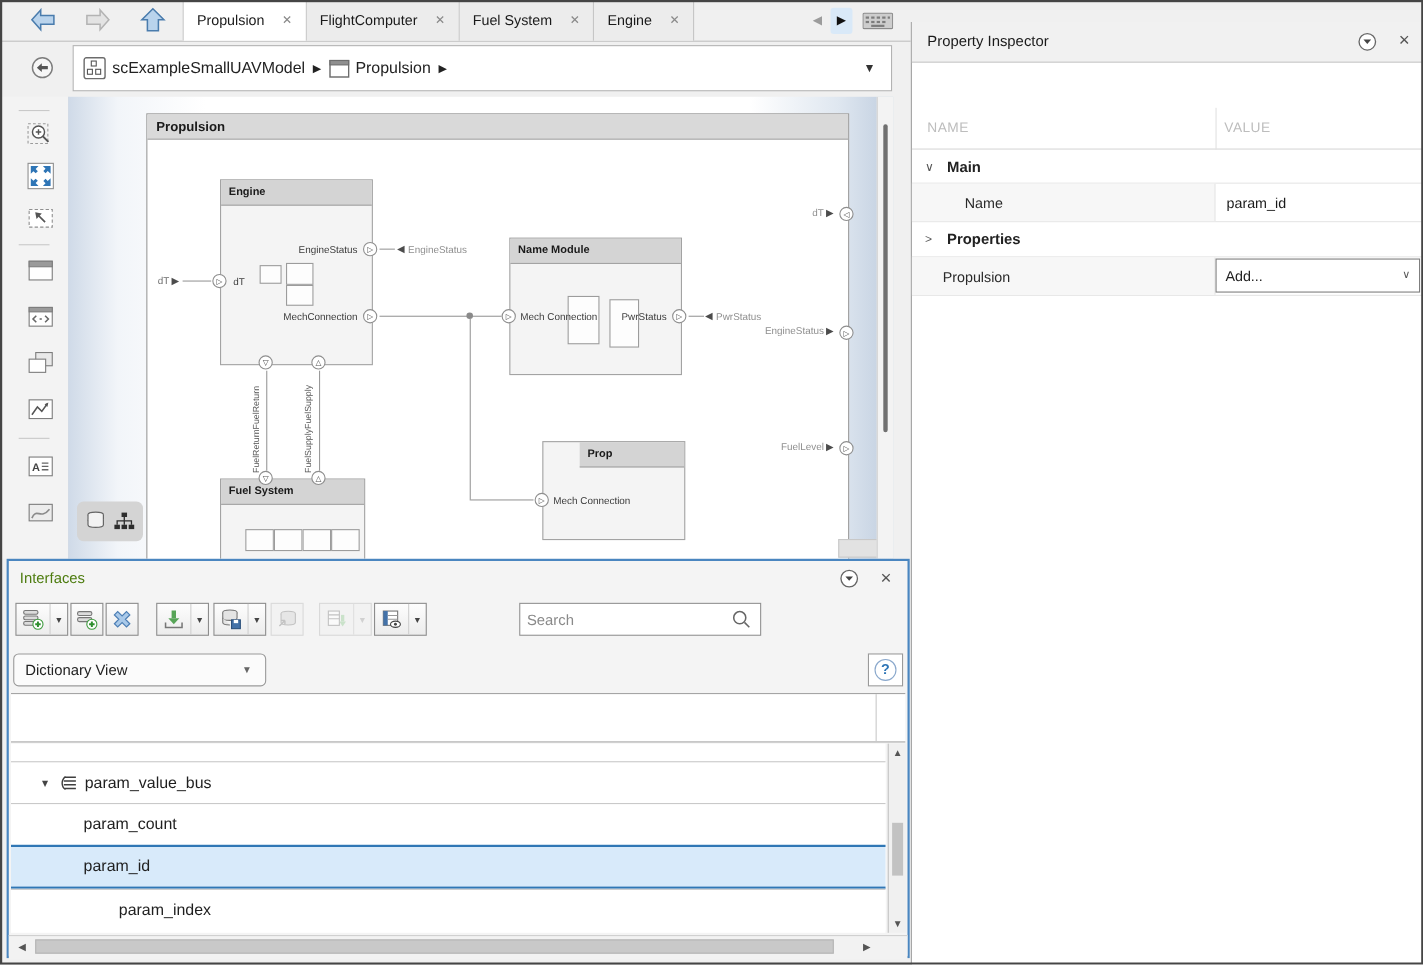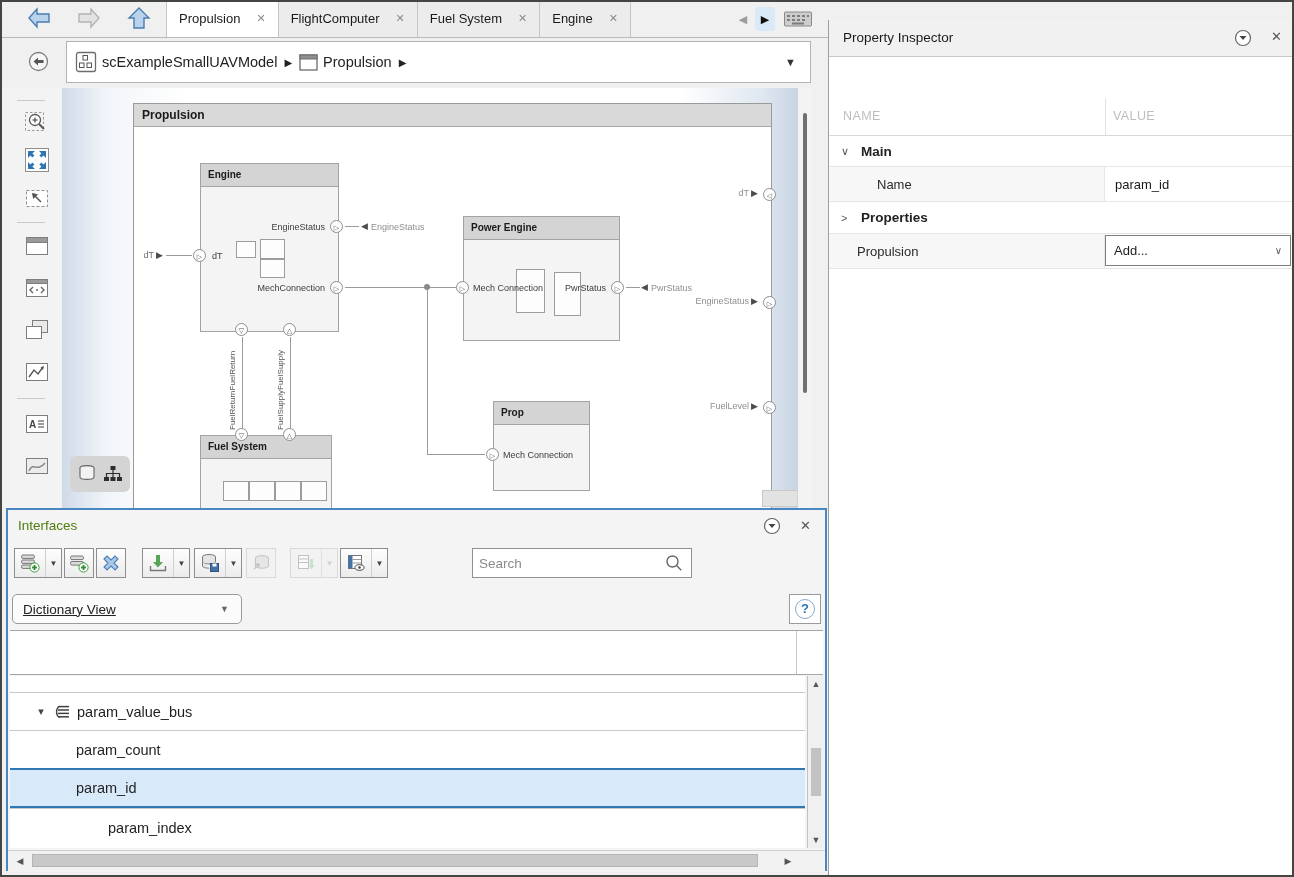--- a/index.html
+++ b/index.html
@@ -65,21 +65,21 @@
   .tbtn.dis{border-color:#c4c4c4;background:#f1f1f1;opacity:.55;}
   .dd{width:15px;height:100%;display:flex;align-items:center;justify-content:center;font-size:8px;color:#444;border-left:1px solid #d0d0d0;}
   .icobox{width:30px;display:flex;align-items:center;justify-content:center;}
   .search{position:absolute;left:464px;top:38px;width:220px;height:30px;background:#fff;border:1px solid #919191;
           box-sizing:border-box;display:flex;align-items:center;}
   .search input{flex:1;border:0;outline:0;font-size:13.5px;padding:0 6px;color:#333;background:transparent;
                 font-family:"Liberation Sans","DejaVu Sans",sans-serif;}
   .search input::placeholder{color:#8a8a8a;}
   .combo{position:absolute;left:4px;top:84px;width:230px;height:30px;border:1px solid #9a9a9a;border-radius:5px;
          background:#fbfbfb;display:flex;align-items:center;box-sizing:border-box;font-size:13.5px;padding-left:10px;}
-  .combo .cv{flex:1;text-decoration:underline;}
+  .combo .cv{flex:1;}
   .combo .ca{font-size:9px;color:#666;padding-right:12px;}
   .helpbtn{position:absolute;right:4px;top:84px;width:32px;height:30px;border:1px solid #9a9a9a;background:#fff;
            box-sizing:border-box;display:flex;align-items:center;justify-content:center;}
   .colhead{position:absolute;left:2px;top:120px;width:813px;height:45px;background:#fff;border-top:1px solid #a5a5a5;
            border-bottom:1px solid #a5a5a5;box-sizing:border-box;}
   .colhead .vl{position:absolute;right:26px;top:0;width:1px;height:100%;background:#c9c9c9;}
   .tree{position:absolute;left:2px;top:166px;width:795px;height:172px;background:#fff;}
   .trow{position:absolute;left:0;width:100%;height:38px;border-top:1px solid #c9c9c9;box-sizing:border-box;
         display:flex;align-items:center;font-size:14.5px;color:#1f1f1f;background:#fff;}
   .trow.sel{background:#d8eafa;border-top:2px solid #3077b5;border-bottom:2px solid #3077b5;height:40px;}
@@ -299,30 +299,30 @@
     </div>
     <div class="plab" style="left:150px;top:163px;">dT</div>
     <div class="plab" style="left:178px;top:134px;width:85px;text-align:right;">EngineStatus</div>
     <div class="plab" style="left:168px;top:195px;width:95px;text-align:right;">MechConnection</div>
     <div class="xlab" style="left:76px;top:162px;width:16px;text-align:right;color:#6e6e6e;">dT</div>
     <div class="sarw" style="left:94px;top:163px;">▶</div>
     <div class="sarw" style="left:299px;top:134px;">◀</div>
     <div class="xlab" style="left:309px;top:134px;">EngineStatus</div>
 
     <div class="blk" style="left:401px;top:128px;width:155px;height:123px;">
-      <div class="hd">Power Engine</div>
+      <div class="hd">Name Module</div>
       <div class="mini" style="left:52px;top:52px;width:27px;height:42px;"></div>
       <div class="mini" style="left:90px;top:55px;width:25px;height:42px;"></div>
     </div>
     <div class="plab" style="left:411px;top:195px;">Mech Connection</div>
     <div class="plab" style="left:472px;top:195px;width:72px;text-align:right;">PwrStatus</div>
     <div class="sarw" style="left:579px;top:195px;">◀</div>
     <div class="xlab" style="left:589px;top:195px;">PwrStatus</div>
 
-    <div class="blk" style="left:431px;top:313px;width:95px;height:88px;">
+    <div class="blk" style="left:431px;top:313px;width:95px;height:88px;padding-left:33px;">
       <div class="hd">Prop</div>
     </div>
     <div class="plab" style="left:441px;top:362px;">Mech Connection</div>
 
     <div class="blk" style="left:138px;top:347px;width:130px;height:73px;">
       <div class="hd">Fuel System</div>
       <div class="mini" style="left:22px;top:45px;width:24px;height:18px;"></div>
       <div class="mini" style="left:48px;top:45px;width:24px;height:18px;"></div>
       <div class="mini" style="left:74px;top:45px;width:24px;height:18px;"></div>
       <div class="mini" style="left:100px;top:45px;width:24px;height:18px;"></div>

